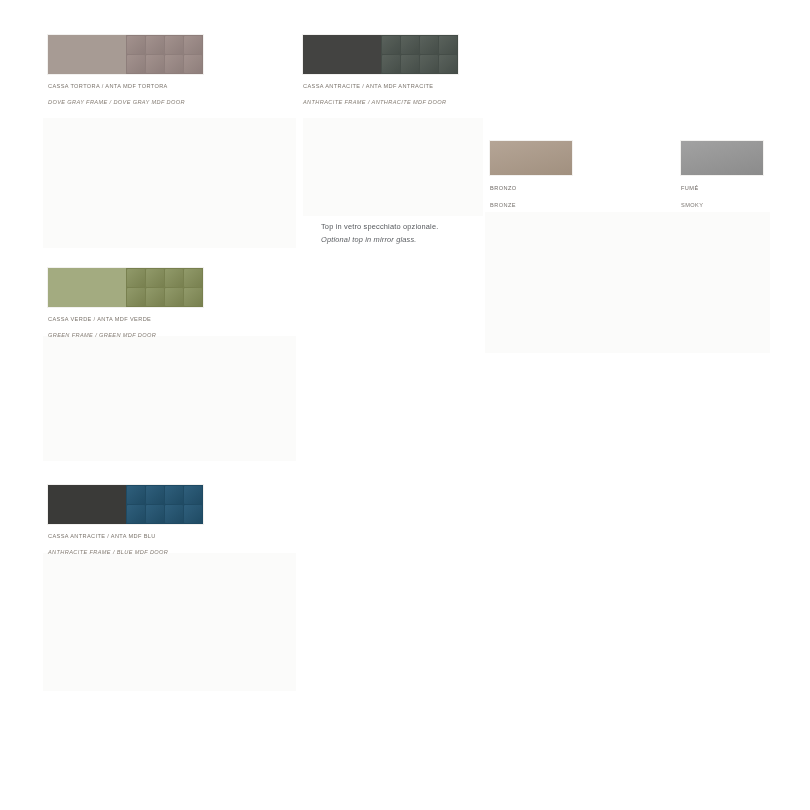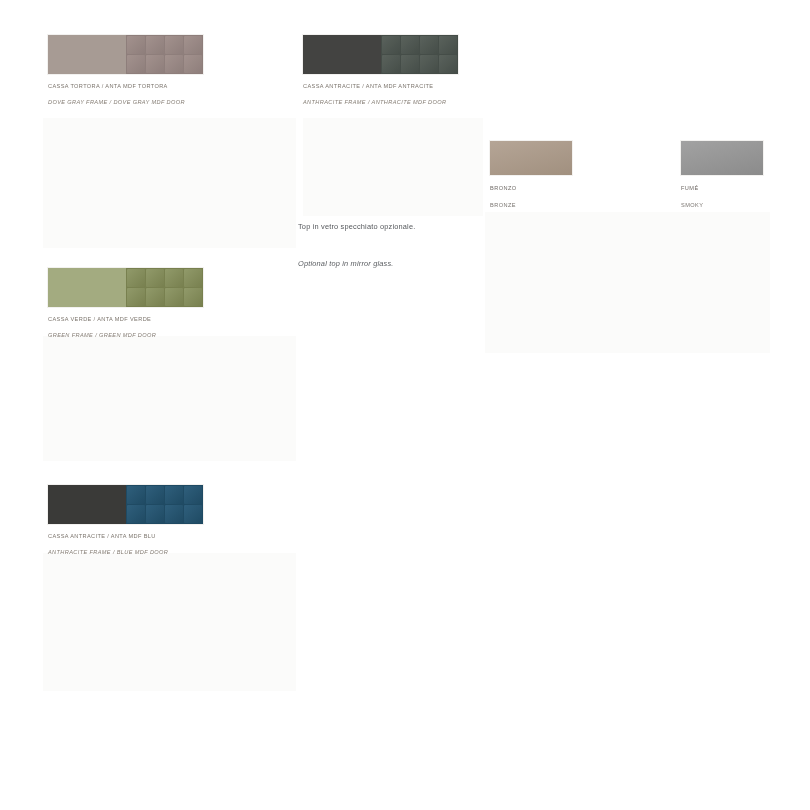--- a/index.html
+++ b/index.html
@@ -105,34 +105,34 @@
     white-space: nowrap;
   }
   .glass-en {
     margin-top: 10px;
     color: #7a7570;
   }
 
   
   .note {
     position: absolute;
-    left: 298px;
+    left: 321px;
     top: 222px;
     width: 180px;
   }
   .note-it,
   .note-en {
     font-size: 7.4px;
     letter-spacing: 0.18px;
     line-height: 1.25;
     color: #55585c;
     white-space: nowrap;
   }
   .note-en {
-    margin-top: 28px;
+    margin-top: 4px;
     font-style: italic;
     color: #5a5d61;
   }
 </style>
 </head>
 <body>
 
 <div class="canvas">
 
   <div id="ghost-layer">

